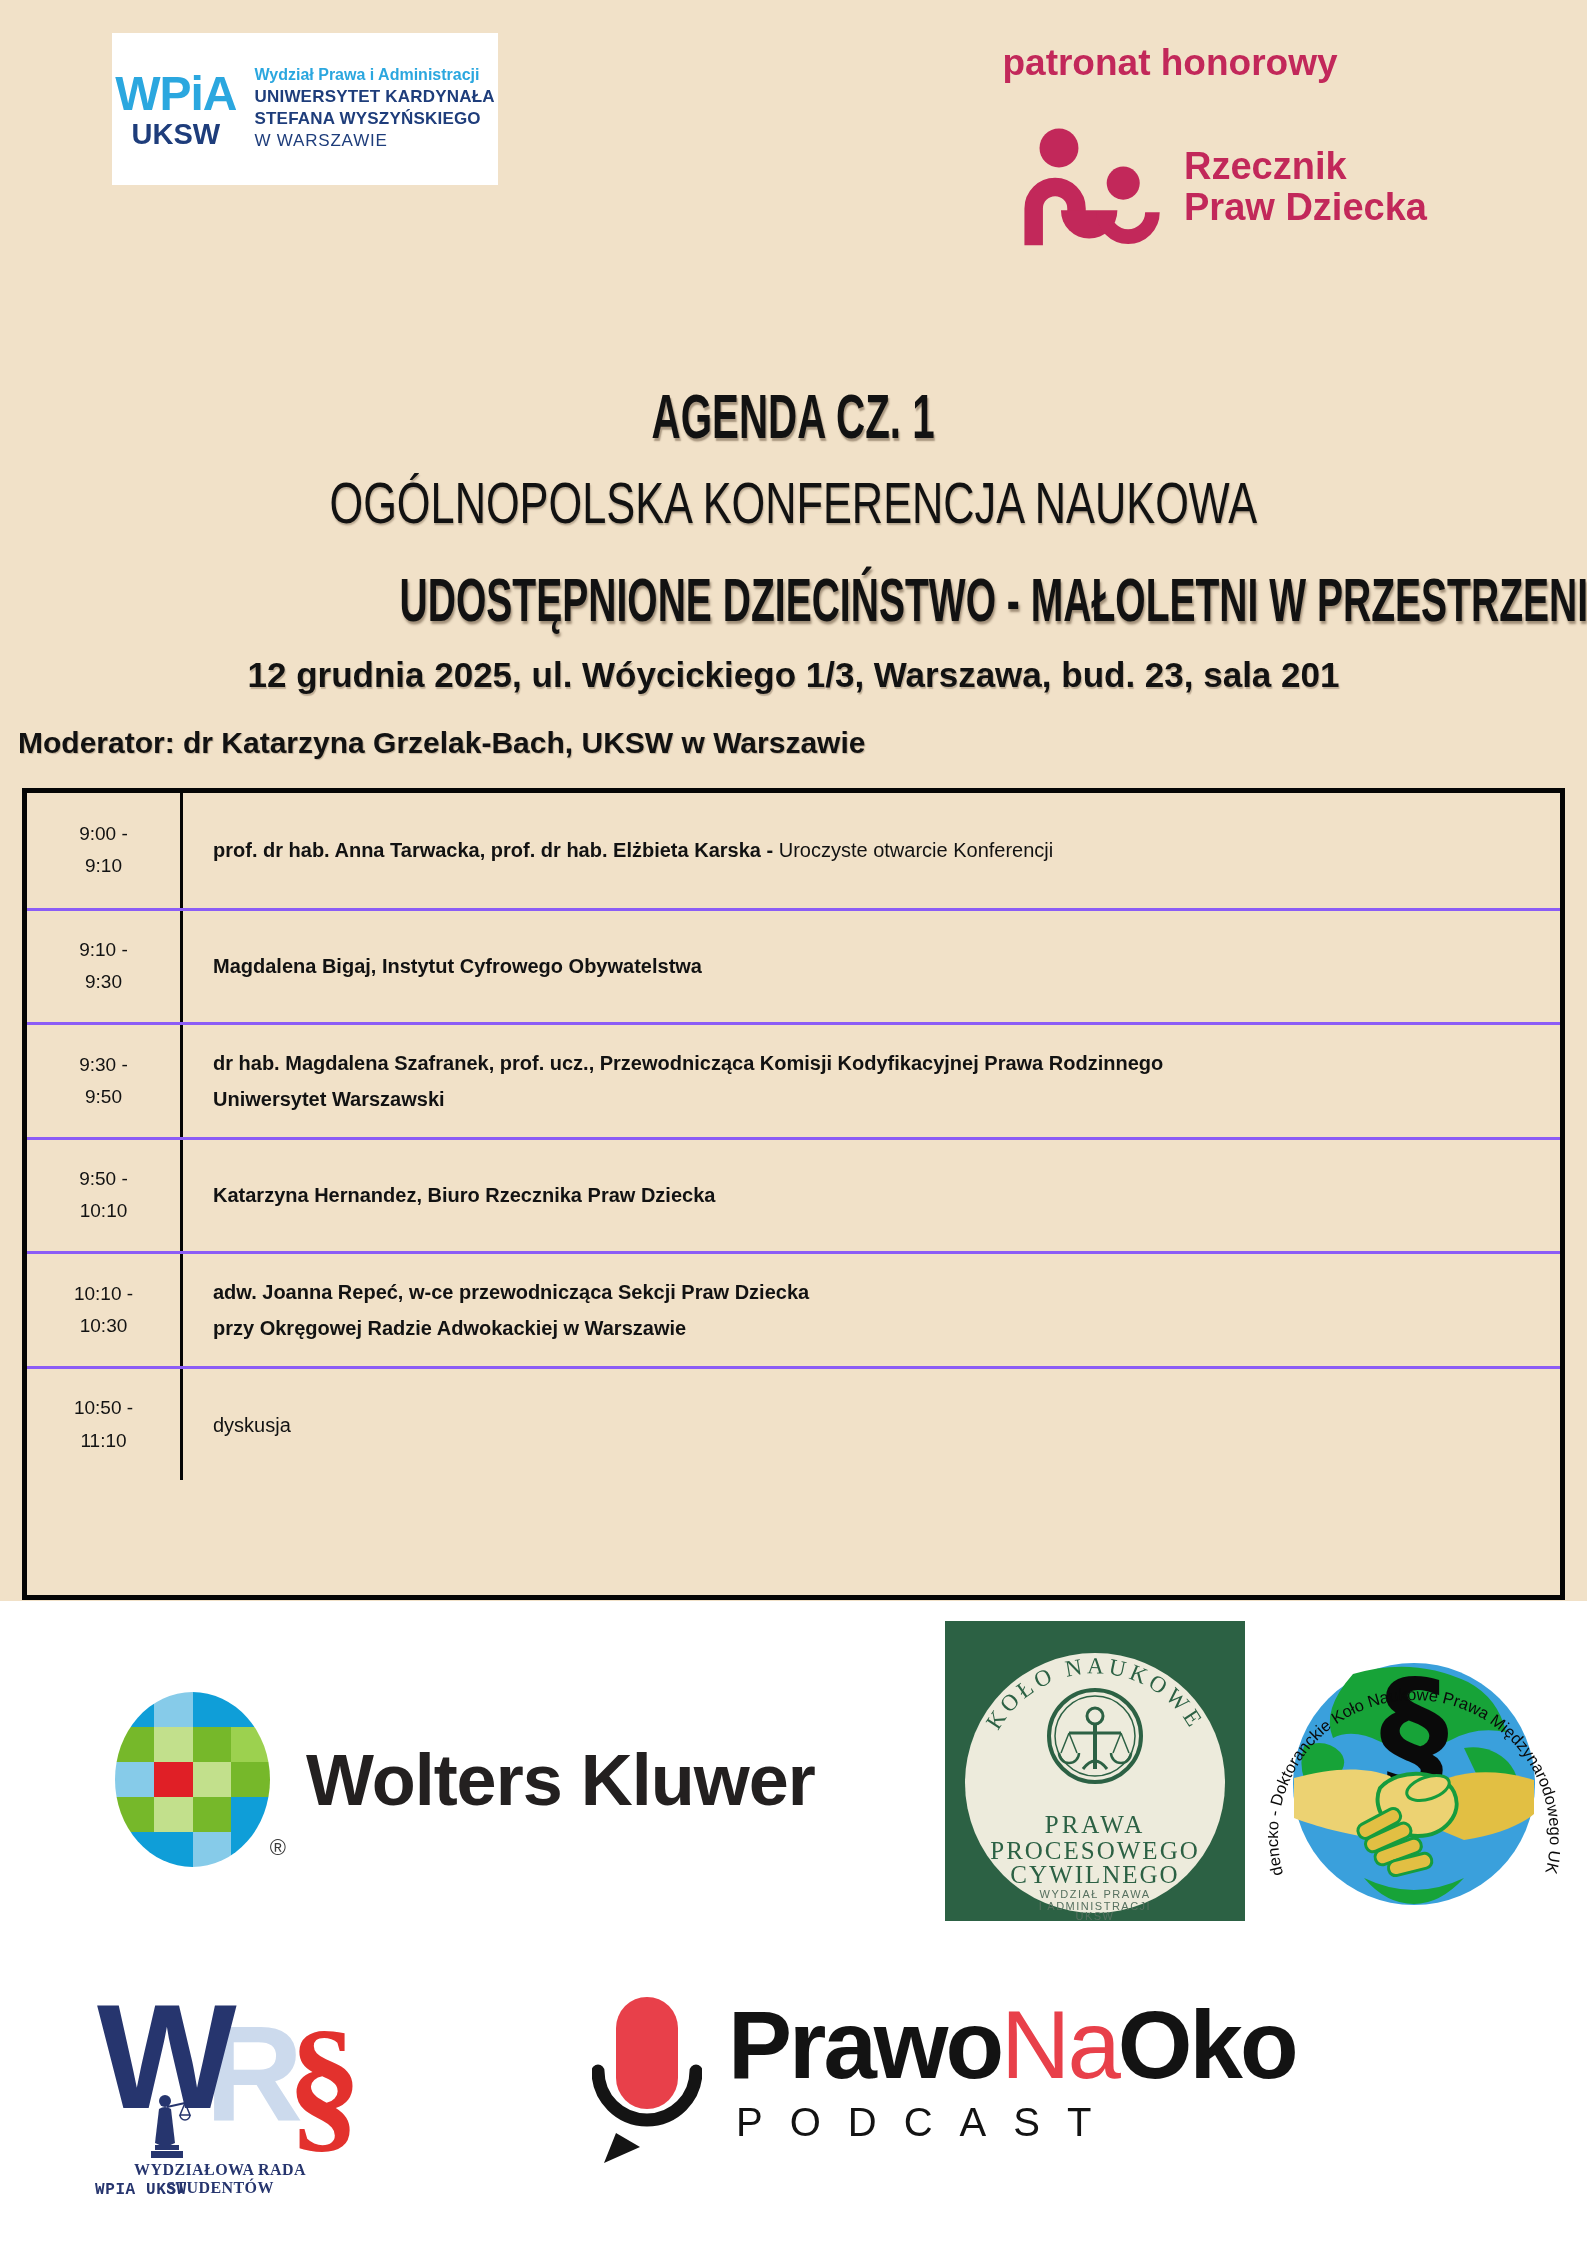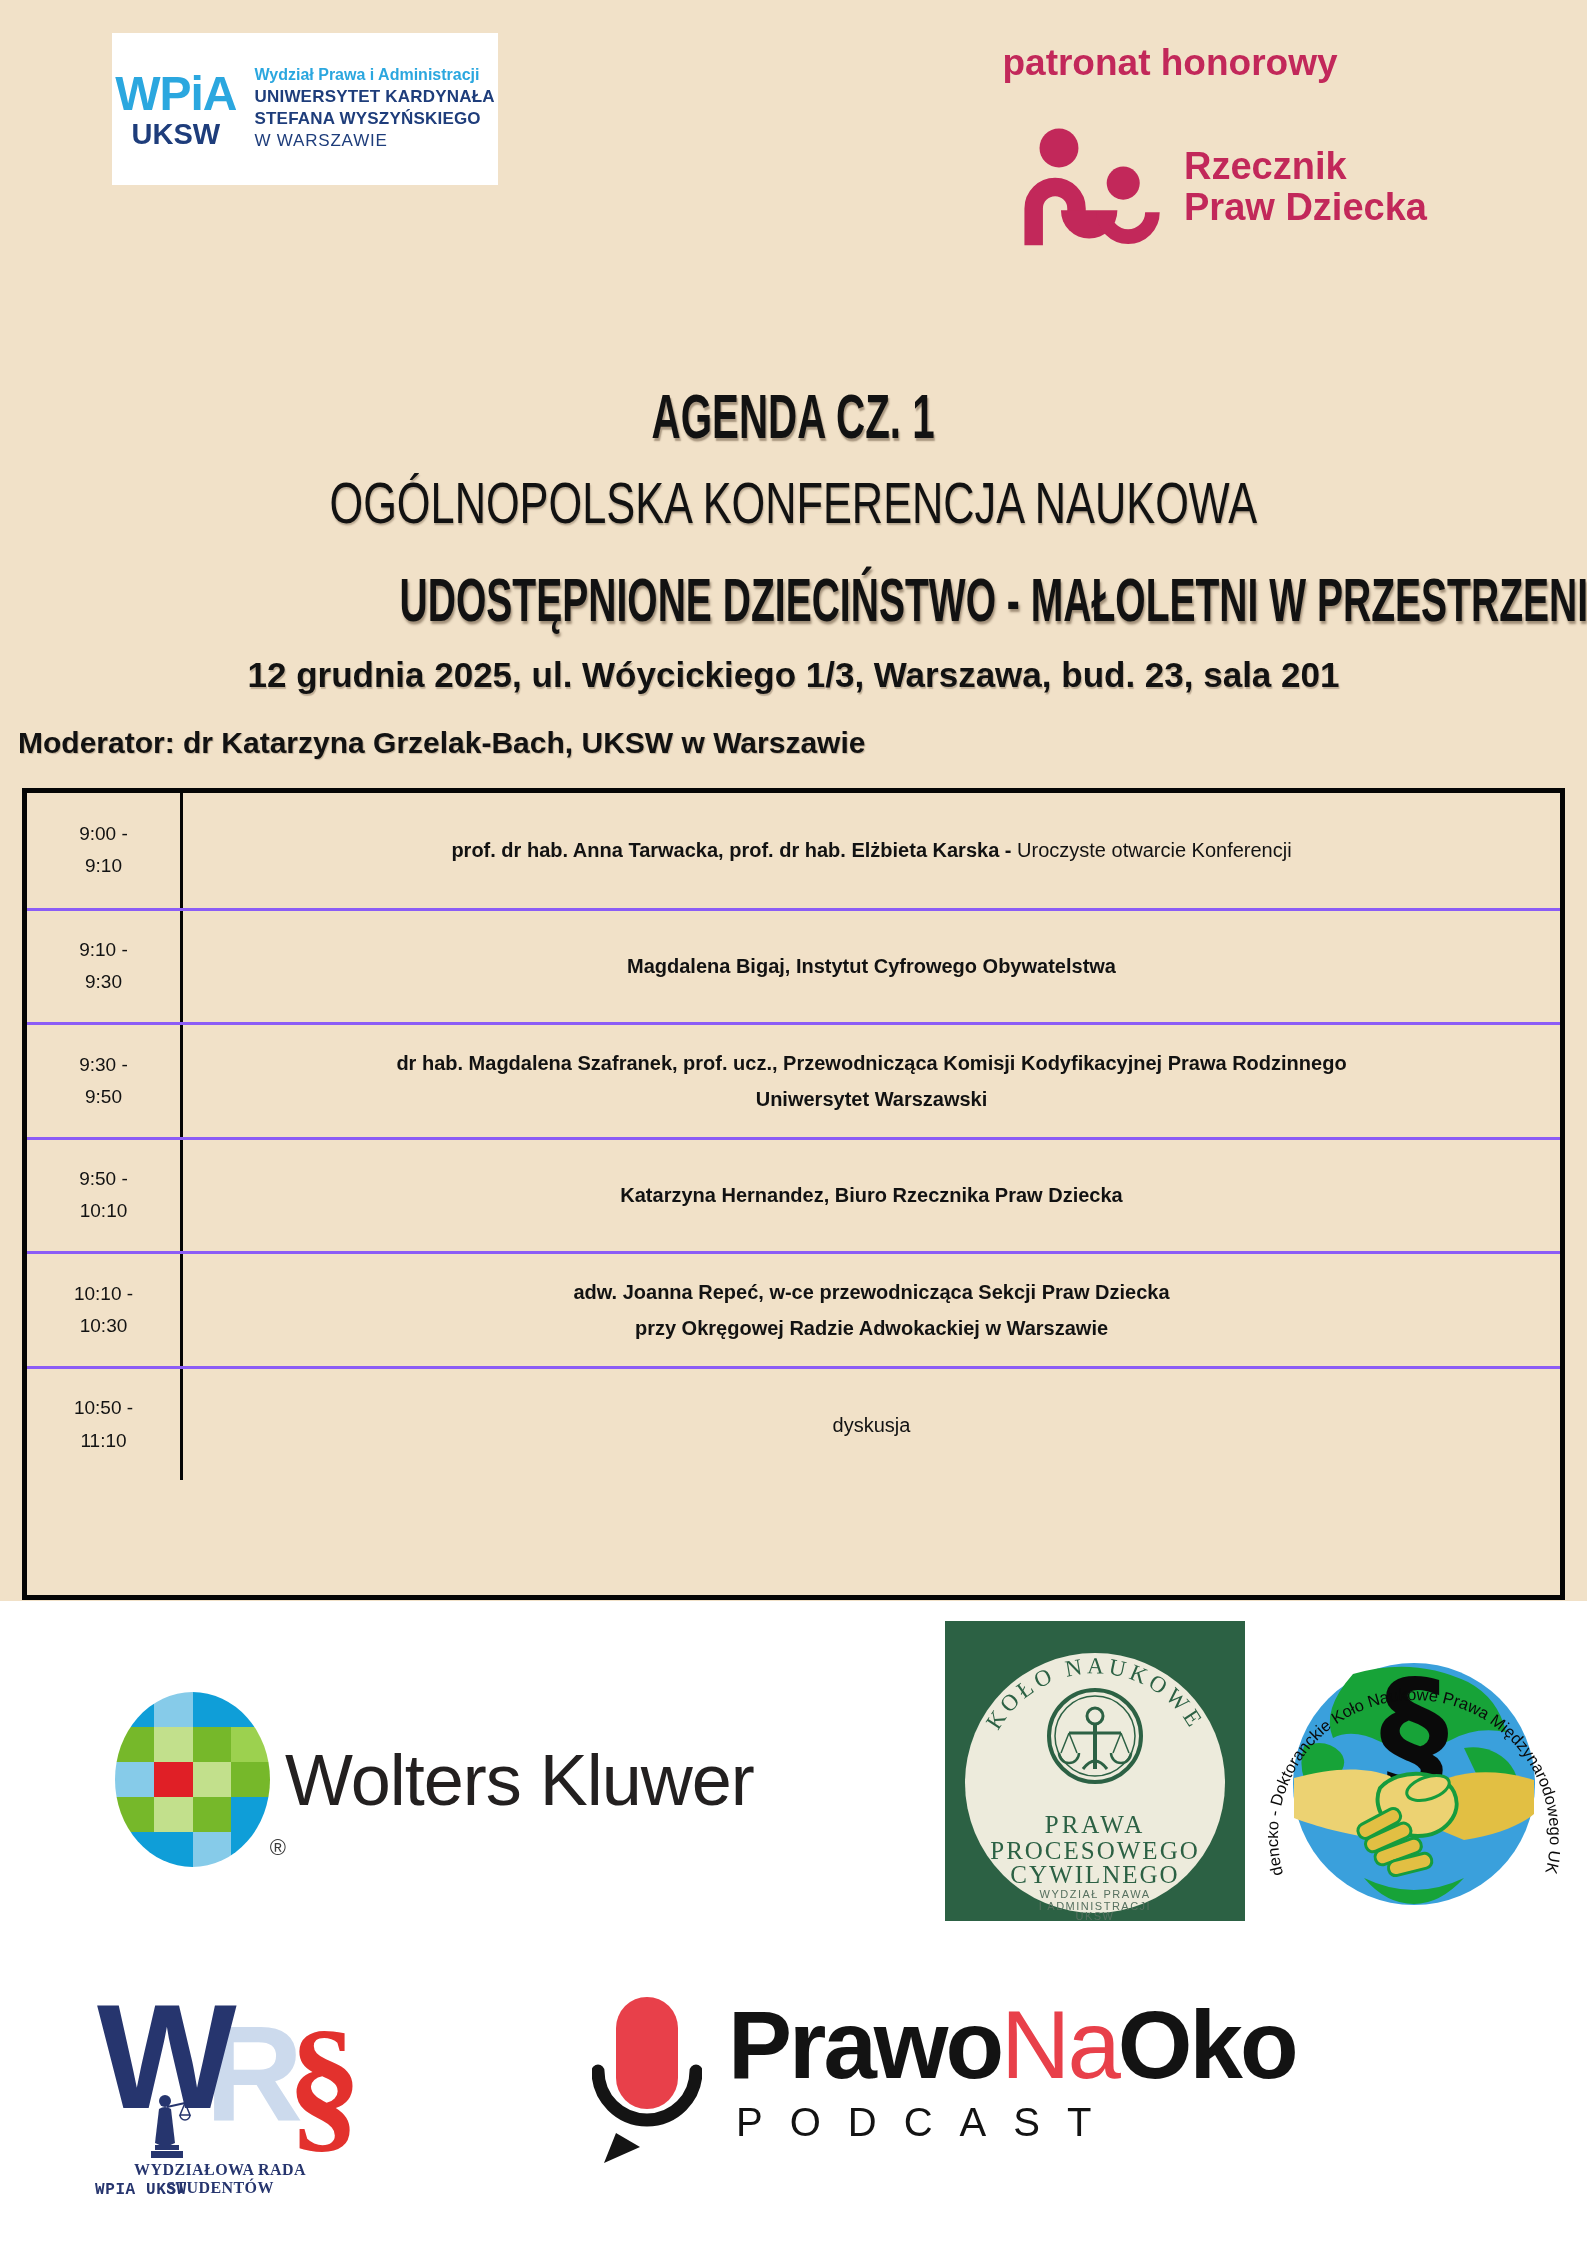--- a/index.html
+++ b/index.html
@@ -43,32 +43,32 @@
   .moderator { position:absolute; left:18px; top:726px; font-size:30px; font-weight:bold; color:#121212;
                text-shadow:1px 1px 1px rgba(80,60,40,0.3); }
 
   
   .agenda-table { position:absolute; left:22px; top:788px; width:1543px; height:812px;
                   border:5px solid #050505; display:grid; grid-template-rows:repeat(7, 1fr); }
   .agenda-row { display:grid; grid-template-columns:156px 1fr; }
   .agenda-row + .agenda-row { border-top:3px solid #8b5cf6; }
   .cell-time { border-right:3px solid #050505; display:flex; align-items:center; justify-content:center;
                font-size:19px; color:#121212; white-space:pre-line; text-align:center; line-height:1.7; }
-  .cell-content { display:flex; flex-direction:column; align-items:center; justify-content:center;
+  .cell-content { display:flex; flex-direction:column; align-items:flex-start; justify-content:center;
                   text-align:center; font-size:20px; color:#121212; line-height:1.8; padding:0 30px; }
   .cell-content .b { font-weight:bold; }
   .cell-content .r { font-weight:normal; }
 
   
   .wk { position:absolute; left:115px; top:1692px; display:flex; align-items:center; }
   .wk-oval-wrap { position:relative; width:155px; height:175px; }
   .wk-oval { width:155px; height:175px; display:grid; grid-template-columns:repeat(4,1fr);
              grid-template-rows:repeat(5,1fr); clip-path:ellipse(50% 50% at 50% 50%); }
   .wk-reg { position:absolute; right:-16px; bottom:6px; font-size:22px; color:#3a3a3a; }
-  .wk-name { margin-left:15px; font-size:72px; font-weight:normal; color:#232020; letter-spacing:-1px; }
+  .wk-name { margin-left:36px; font-size:72px; font-weight:bold; color:#232020; letter-spacing:-1px; }
 
   .badge { position:absolute; left:945px; top:1621px; width:300px; height:300px; background:#2c6144; }
   .badge svg { display:block; }
 
   .globe { position:absolute; left:1268px; top:1626px; width:292px; height:292px; }
 
   .wrs { position:absolute; left:95px; top:1965px; width:270px; height:240px; }
   .wrs-w { position:absolute; left:2px; top:18px; font-size:148px; font-weight:bold; color:#26356e;
            line-height:1; z-index:2; }
   .wrs-r { position:absolute; left:110px; top:40px; font-size:136px; font-weight:bold; color:#ccdaed;

